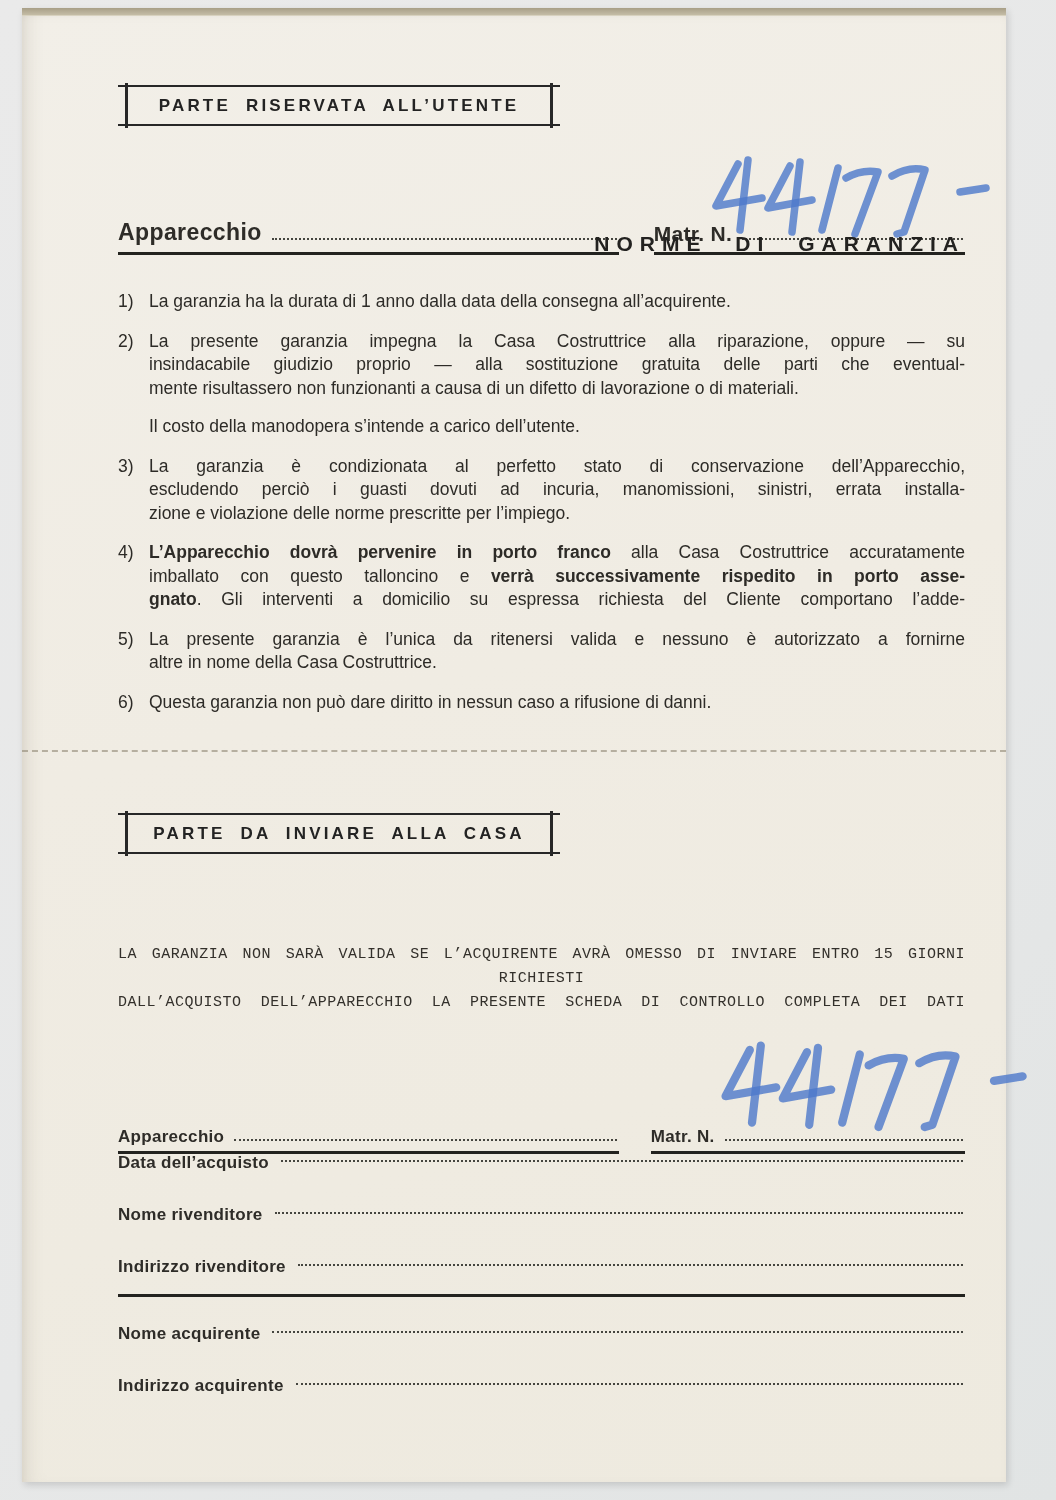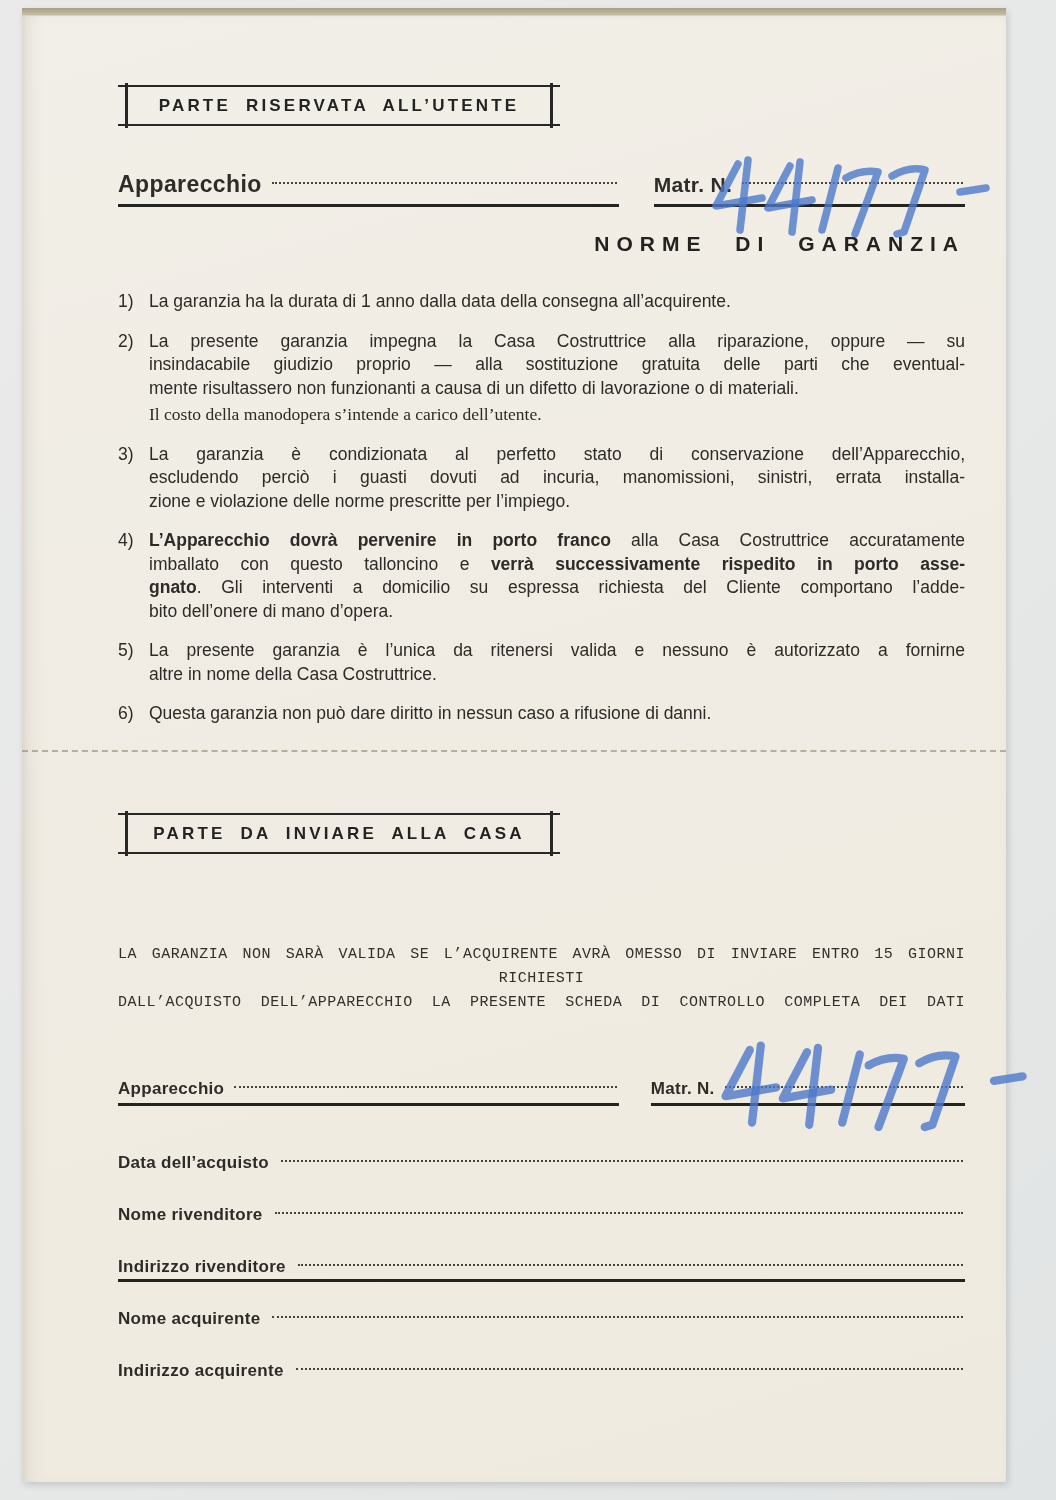--- a/index.html
+++ b/index.html
@@ -11,43 +11,43 @@
     color:#2e2c28;}
   .deckle{position:absolute;left:0;top:0;right:0;height:7px;
     background:linear-gradient(#a89f87,#c4bca6);border-bottom:1px solid #d8d2bf;}
   .hbox{position:absolute;height:37px;border-top:2px solid #272727;border-bottom:2px solid #272727;
     display:flex;align-items:center;justify-content:center;}
   .hbox::before,.hbox::after{content:"";position:absolute;top:-4px;bottom:-4px;width:3px;background:#272727;}
   .hbox::before{left:7px}
   .hbox::after{right:7px}
   .hbox span{font-weight:700;font-size:17px;letter-spacing:3.2px;word-spacing:7px;color:#232323;}
   .fieldrow{position:absolute;display:flex;}
-  .fgroup{display:flex;align-items:center;border-bottom:3px solid #23231f;padding-bottom:8px;}
+  .fgroup{display:flex;align-items:flex-end;border-bottom:3px solid #23231f;padding-bottom:8px;margin-top:48px;}
   .fgroup .dots{flex:1;border-bottom:2.5px dotted #45453f;margin:0 2px 4px 10px;height:1px;}
   .lab-big{font-weight:700;font-size:23px;letter-spacing:.4px;line-height:1;}
   .lab-med{font-weight:700;font-size:21px;letter-spacing:.3px;line-height:1;}
   .lab-sm{font-weight:700;font-size:17px;letter-spacing:.3px;line-height:1;}
   .doc-title{position:absolute;left:96px;width:847px;text-align:right;font-weight:700;
     font-size:21px;letter-spacing:7px;word-spacing:15px;color:#232220;}
   .list{position:absolute;left:96px;top:282px;width:847px;font-size:17.5px;line-height:23.5px;color:#2d2b27;}
   .item{display:flex;margin-bottom:16px;}
   .item .num{width:31px;flex:none;}
   .item .ibody{flex:1;}
   .jline{text-align:justify;text-align-last:justify;}
   .jline.lastline{text-align-last:left;}
-  .subpara{margin-top:3px;font-family:Liberation Serif, serif;}
+  .subpara{margin-top:15px;}
   .perf{position:absolute;left:0;right:0;top:742px;border-top:2px dashed rgba(135,125,105,.55);}
   .notice{position:absolute;left:96px;top:935px;width:847px;font-size:15px;line-height:24px;
     letter-spacing:.5px;word-spacing:2.5px;color:#33302b;}
   .nline{text-align:justify;text-align-last:justify;font-family:Liberation Mono, monospace;}
   .nline.center{text-align:center;text-align-last:center;}
   .bfields{position:absolute;left:96px;top:1142px;width:847px;}
   .bfield{display:flex;align-items:center;margin-bottom:28px;height:24px;}
   .bfield .dots{flex:1;border-bottom:2.5px dotted #45453f;margin:0 2px 3px 12px;height:1px;}
-  .bfield.solid{border-bottom:3px solid #23231f;padding-bottom:1px;height:24px;margin-bottom:24px;}
+  .bfield.solid{border-bottom:3px solid #23231f;padding-bottom:16px;height:24px;margin-bottom:24px;}
   .hw{position:absolute;pointer-events:none;}
   .hw path{fill:none;stroke-width:7.5;stroke-linecap:round;stroke-linejoin:round;opacity:.8;}
 </style>
 </head>
 <body>
 
 <div class="paper">
   <div class="deckle"></div>
 
   <div class="hbox" style="left:96px;top:77px;width:442px;">
@@ -115,21 +115,20 @@
           </div>
         </div>
       </div>
       <div class="item">
         <div class="num">4)</div>
         <div class="ibody">
           <div class="para">
             <div class="jline"><b>L’Apparecchio dovrà pervenire in porto franco</b><span> alla Casa Costruttrice accuratamente</span></div>
             <div class="jline"><span>imballato con questo talloncino e </span><b>verrà successivamente rispedito in porto asse-</b></div>
             <div class="jline"><b>gnato</b><span>. Gli interventi a domicilio su espressa richiesta del Cliente comportano l’adde-</span></div>
-            <div class="jline lastline"><span>bito dell’onere di mano d’opera.</span></div>
           </div>
         </div>
       </div>
       <div class="item">
         <div class="num">5)</div>
         <div class="ibody">
           <div class="para">
             <div class="jline"><span>La presente garanzia è l’unica da ritenersi valida e nessuno è autorizzato a fornirne</span></div>
             <div class="jline lastline"><span>altre in nome della Casa Costruttrice.</span></div>
           </div>

